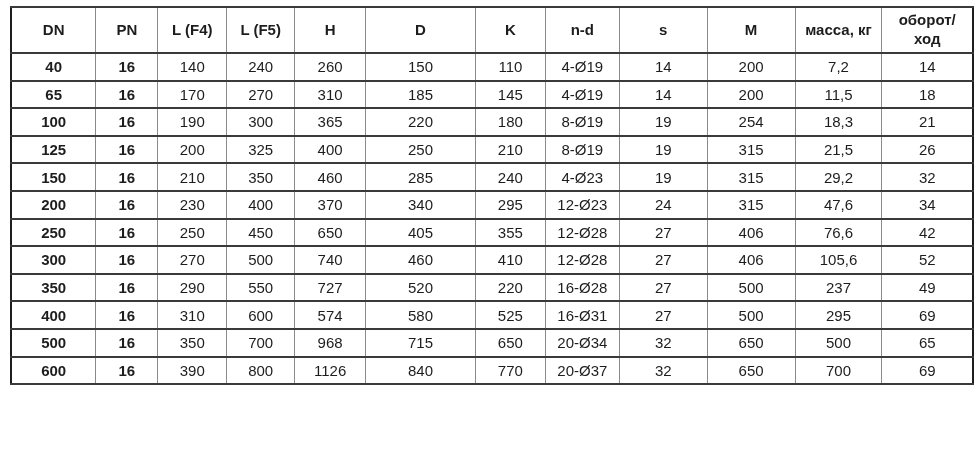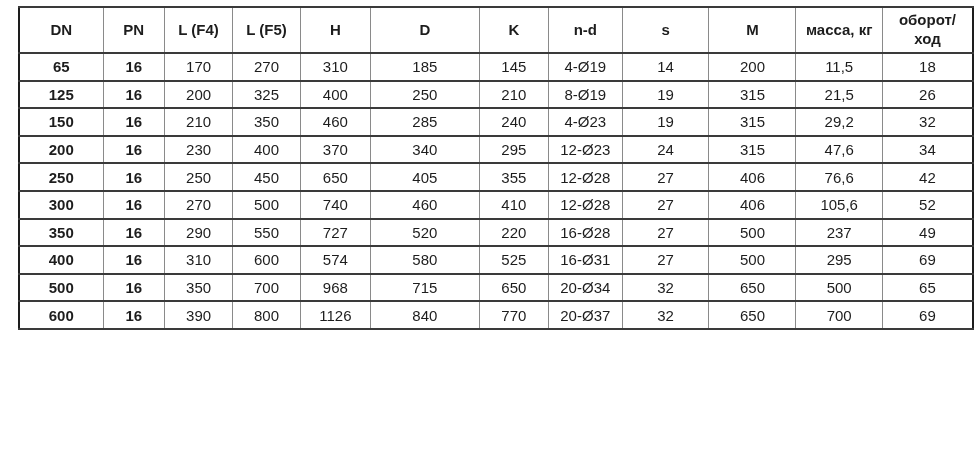--- a/index.html
+++ b/index.html
@@ -5,21 +5,21 @@
   html, body {
     margin: 0;
     padding: 0;
     background: #ffffff;
     font-family: "Liberation Sans", sans-serif;
   }
   .page {
     width: 979px;
     height: 452px;
     box-sizing: border-box;
-    padding: 6px 5px 4px 18px;
+    padding: 6px 5px 4px 10px;
     background: #ffffff;
   }
   table.spec {
     border-collapse: collapse;
     table-layout: fixed;
     border: 2px solid #1d1d1d;
     background: #ffffff;
   }
   table.spec th,
   table.spec td {
@@ -93,34 +93,62 @@
           <th>n-d</th>
           <th>s</th>
           <th>M</th>
           <th>масса, кг</th>
           <th>оборот/
 ход</th>
         </tr>
     </thead>
     <tbody>
         <tr>
+          <td class="bold">40</td>
+          <td class="bold">16</td>
+          <td>140</td>
+          <td>240</td>
+          <td>260</td>
+          <td>150</td>
+          <td>110</td>
+          <td>4-Ø19</td>
+          <td>14</td>
+          <td>200</td>
+          <td>7,2</td>
+          <td>14</td>
+        </tr>
+        <tr>
           <td class="bold">65</td>
           <td class="bold">16</td>
           <td>170</td>
           <td>270</td>
           <td>310</td>
           <td>185</td>
           <td>145</td>
           <td>4-Ø19</td>
           <td>14</td>
           <td>200</td>
           <td>11,5</td>
           <td>18</td>
         </tr>
         <tr>
+          <td class="bold">100</td>
+          <td class="bold">16</td>
+          <td>190</td>
+          <td>300</td>
+          <td>365</td>
+          <td>220</td>
+          <td>180</td>
+          <td>8-Ø19</td>
+          <td>19</td>
+          <td>254</td>
+          <td>18,3</td>
+          <td>21</td>
+        </tr>
+        <tr>
           <td class="bold">125</td>
           <td class="bold">16</td>
           <td>200</td>
           <td>325</td>
           <td>400</td>
           <td>250</td>
           <td>210</td>
           <td>8-Ø19</td>
           <td>19</td>
           <td>315</td>

